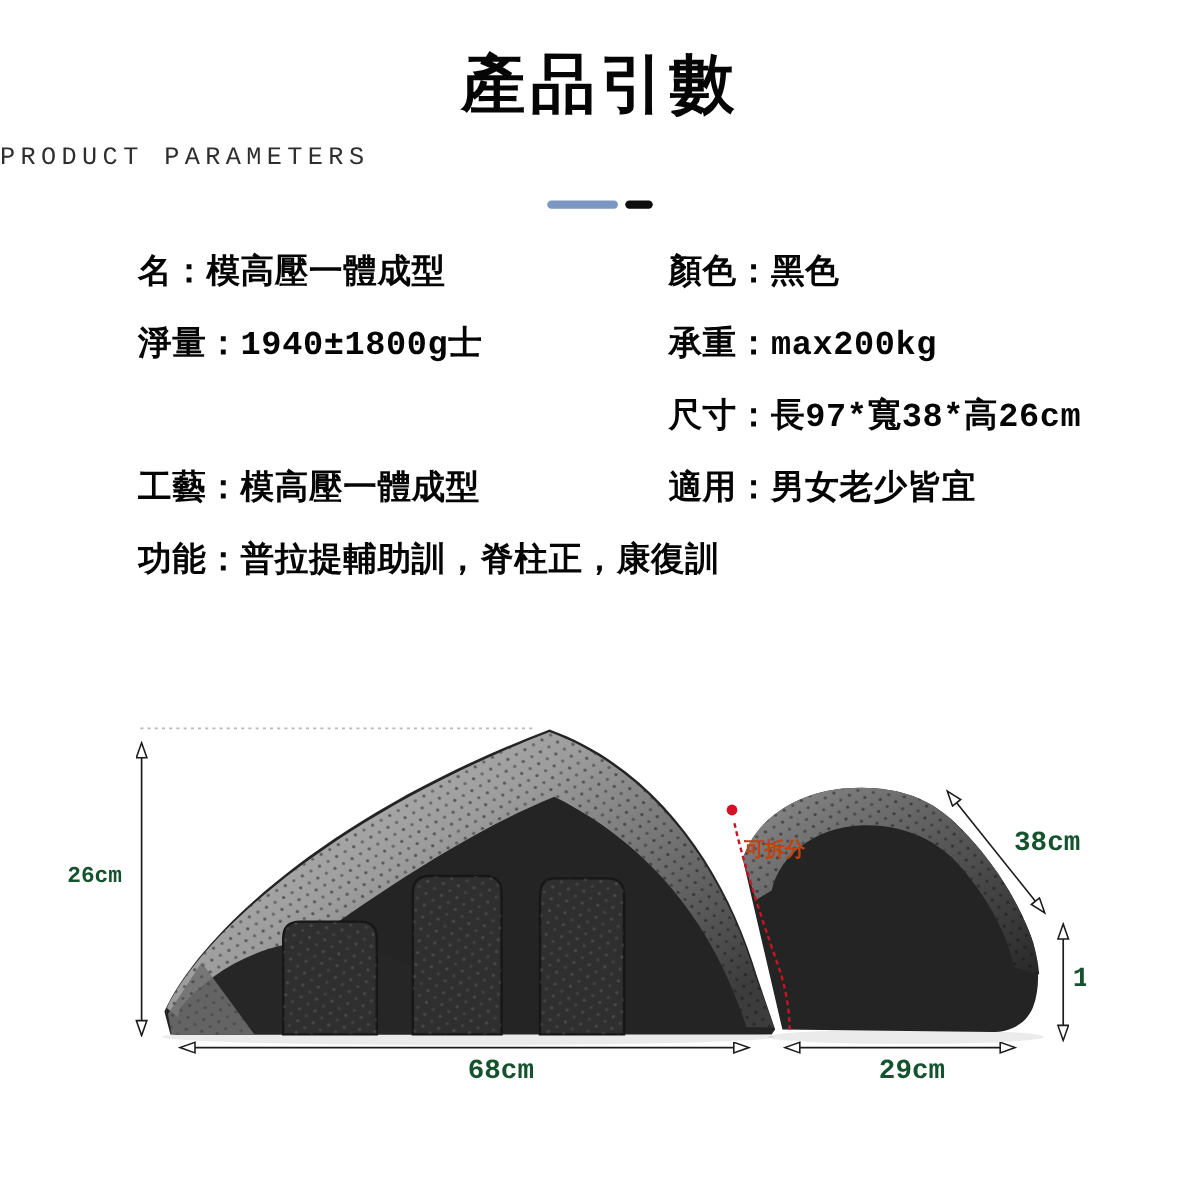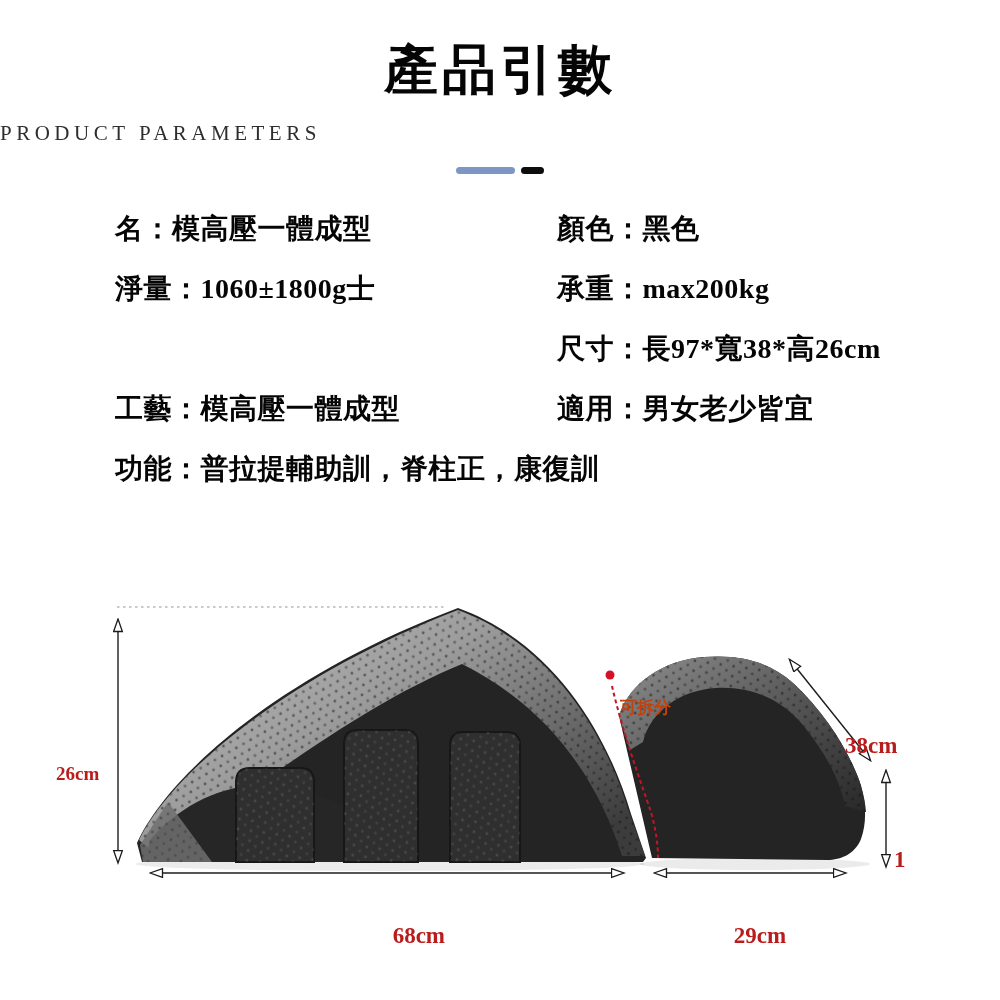--- a/index.html
+++ b/index.html
@@ -1,18 +1,18 @@
 <!DOCTYPE html>
 <html><head>
 <meta charset="utf-8">
 <style>
   html,body{margin:0;padding:0;background:#ffffff;}
   .page{
     position:relative;width:905px;height:1000px;background:#ffffff;overflow:hidden;
-    font-family:Liberation Serif, serif;color:#000;
+    font-family:Liberation Mono, monospace;color:#000;
   }
   .page-title{
     position:absolute;top:34px;left:0;width:1000px;text-align:center;
     font-size:54px;font-weight:900;letter-spacing:4px;color:#050505;white-space:nowrap;
   }
   .page-subtitle{
     position:absolute;top:121px;left:0;width:1000px;text-align:left;
     font-size:21px;font-weight:500;letter-spacing:4.5px;color:#2e2e2e;white-space:nowrap;
   }
   .accent-bars{
@@ -24,21 +24,21 @@
   .spec{
     position:absolute;font-size:28px;font-weight:700;color:#050505;
     white-space:nowrap;letter-spacing:0.5px;line-height:34px;
   }
   .col-l{left:115px;}
   .col-r{left:557px;}
   .r1{top:212px;} .r2{top:272px;} .r3{top:332px;} .r4{top:392px;} .r5{top:452px;}
   .diagram{position:absolute;left:0;top:540px;width:1000px;height:400px;}
   .diagram svg{position:absolute;left:0;top:0;}
   .dim-label{
-    position:absolute;font-size:23px;font-weight:600;color:#b91c1c;white-space:nowrap;margin-top:44px;
+    position:absolute;font-size:23px;font-weight:600;color:#14532d;white-space:nowrap;
   }
   .lbl-26{left:56px;top:719px;font-size:19px;}
   .lbl-68{left:355px;top:879px;width:90px;text-align:right;}
   .lbl-29{left:715px;top:879px;width:90px;text-align:center;}
   .lbl-38{left:845px;top:689px;}
   .lbl-16{left:894px;top:803px;}
   .lbl-detach{
     position:absolute;left:620px;top:648px;font-size:17px;font-weight:800;color:#c2410c;white-space:nowrap;margin-top:48px;
   }
 </style>
@@ -48,21 +48,21 @@
 <div class="page">
 
   <div class="page-title">產品引數</div>
   <div class="page-subtitle">PRODUCT PARAMETERS</div>
   <div class="accent-bars">
     <span class="bar-blue"></span>
     <span class="bar-black"></span>
   </div>
 
   <div class="spec col-l r1">名：模高壓一體成型</div>
-  <div class="spec col-l r2">淨量：1060±1800g士</div>
+  <div class="spec col-l r2">淨量：1940±1800g士</div>
   <div class="spec col-l r4">工藝：模高壓一體成型</div>
   <div class="spec col-l r5">功能：普拉提輔助訓，脊柱正，康復訓</div>
 
   <div class="spec col-r r1">顏色：黑色</div>
   <div class="spec col-r r2">承重：max200kg</div>
   <div class="spec col-r r3">尺寸：長97*寬38*高26cm</div>
   <div class="spec col-r r4">適用：男女老少皆宜</div>
 
   <div class="diagram">
     <svg width="1000" height="400" viewBox="0 0 1000 400">

